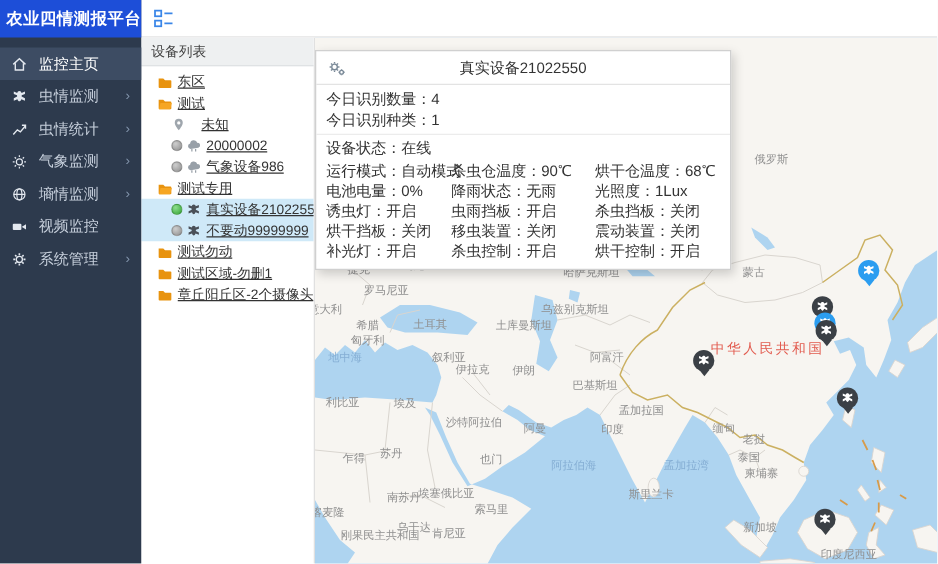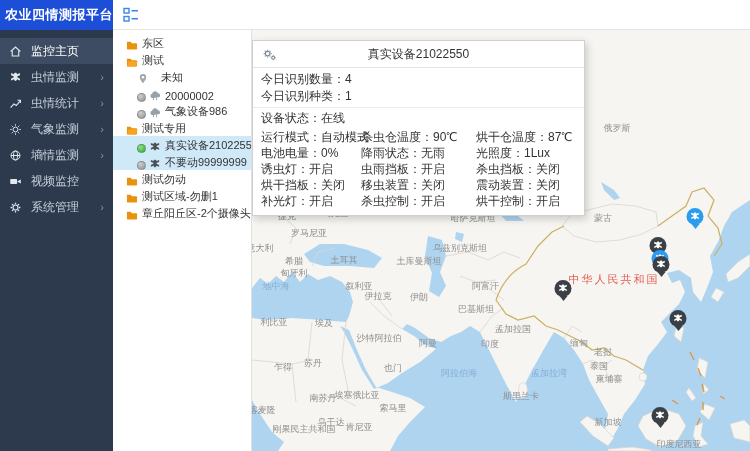--- a/index.html
+++ b/index.html
@@ -21,21 +21,21 @@
   .topbar{position:absolute;left:113px;top:0;right:0;height:30px;background:#fff;
           border-bottom:1px solid #e4e4e4;display:flex;align-items:center;
           padding:0 10px;box-sizing:border-box;z-index:25;}
 
   
   .panel{position:absolute;left:113px;top:30px;width:139px;bottom:0;background:#fff;
          border-right:1px solid #e0e0e0;box-sizing:border-box;z-index:20;overflow:hidden;}
   .panel-header{height:22px;background:#eef0f1;border-bottom:1px solid #dfe2e4;font-size:11px;
                 color:#444;display:flex;align-items:center;padding:0 8px;}
   .tree{padding-top:4px;font-size:11px;color:#333;}
-  .tree-row{height:17px;display:flex;align-items:flex-end;padding-left:13px;white-space:nowrap;cursor:pointer;}
+  .tree-row{height:17px;display:flex;align-items:center;padding-left:13px;white-space:nowrap;cursor:pointer;text-decoration:underline;}
   .tree-row.child{padding-left:24px;}
   .tree-row.selected{background:#cfe9f8;}
   .tree-row svg{flex:none;margin-right:4px;}
   .dot{width:9px;height:9px;border-radius:50%;margin-right:3px;flex:none;border:1px solid rgba(0,0,0,.15);box-sizing:border-box;}
   .dot.online{background:radial-gradient(circle at 35% 30%,#8fdf8f,#35a535);}
   .dot.offline{background:radial-gradient(circle at 35% 30%,#cfcfcf,#8f8f8f);}
   .tree-label{overflow:hidden;}
 
   
   .map{position:absolute;left:252px;top:30px;right:0;bottom:0;background:#aed4f0;overflow:hidden;}
@@ -142,20 +142,21 @@
 
   <div class="topbar">
     <svg width="16" height="16" viewBox="0 0 16 16" fill="none" stroke="#3a86e8" stroke-width="1.4" style="cursor:pointer">
       <rect x="1" y="1.5" width="5" height="4.5"></rect>
         <rect x="1" y="9.5" width="5" height="4.5"></rect>
       <path d="M8.5 3.7 H15 M8.5 11.7 H15"></path>
     </svg>
   </div>
 
   <div class="panel">
+    <div class="panel-header">设备列表</div>
     <div class="tree">
 
       <div class="tree-row">
         <svg width="12" height="12" viewBox="0 0 13 12">
             <path d="M1 2.5 h4 l1.5 1.5 H11.2 a.8.8 0 0 1 .8 .8 V10 a.8.8 0 0 1 -.8 .8 H1.8 A.8 .8 0 0 1 1 10 Z" fill="#e8930f"></path>
           </svg>
         <span class="tree-label">东区</span>
       </div>
 
       <div class="tree-row">
@@ -389,21 +390,21 @@
         </svg>
         <div class="popup-title">真实设备21022550</div>
       </div>
       <div class="p-line first">今日识别数量：4</div>
       <div class="p-line divided">今日识别种类：1</div>
       <div class="p-line">设备状态：在线</div>
       <div class="popup-grid">
 
       <div class="cell">运行模式：自动模式</div>
           <div class="cell">杀虫仓温度：90℃</div>
-          <div class="cell">烘干仓温度：87℃</div>
+          <div class="cell">烘干仓温度：68℃</div>
           <div class="cell">电池电量：0%</div>
           <div class="cell">降雨状态：无雨</div>
           <div class="cell">光照度：1Lux</div>
           <div class="cell">诱虫灯：开启</div>
           <div class="cell">虫雨挡板：开启</div>
           <div class="cell">杀虫挡板：关闭</div>
           <div class="cell">烘干挡板：关闭</div>
           <div class="cell">移虫装置：关闭</div>
           <div class="cell">震动装置：关闭</div>
           <div class="cell">补光灯：开启</div>

